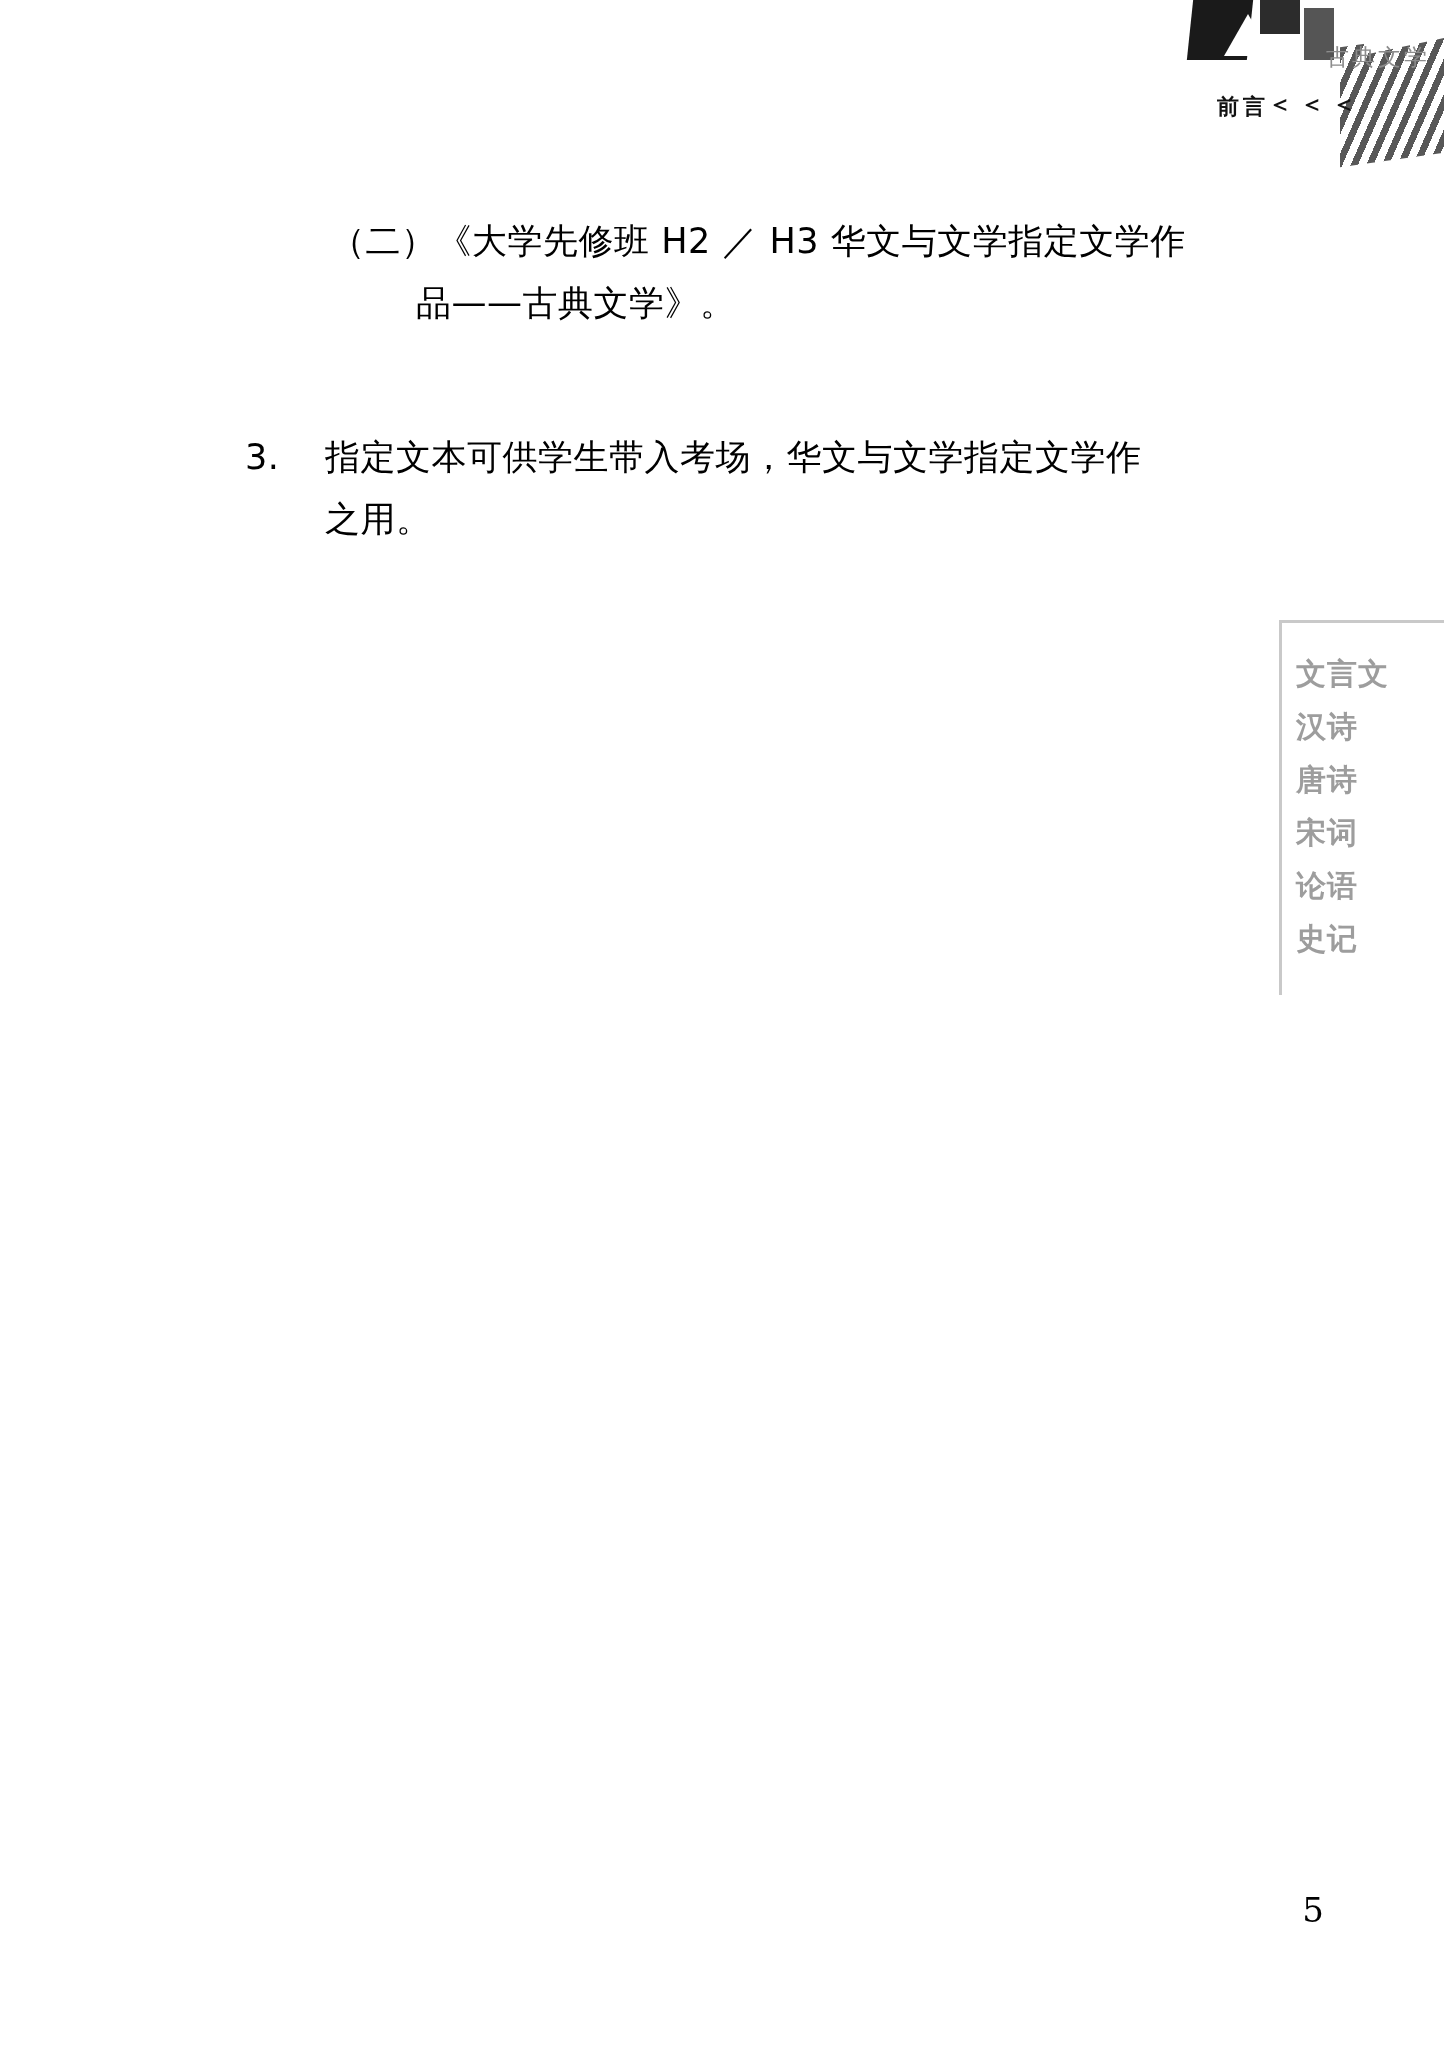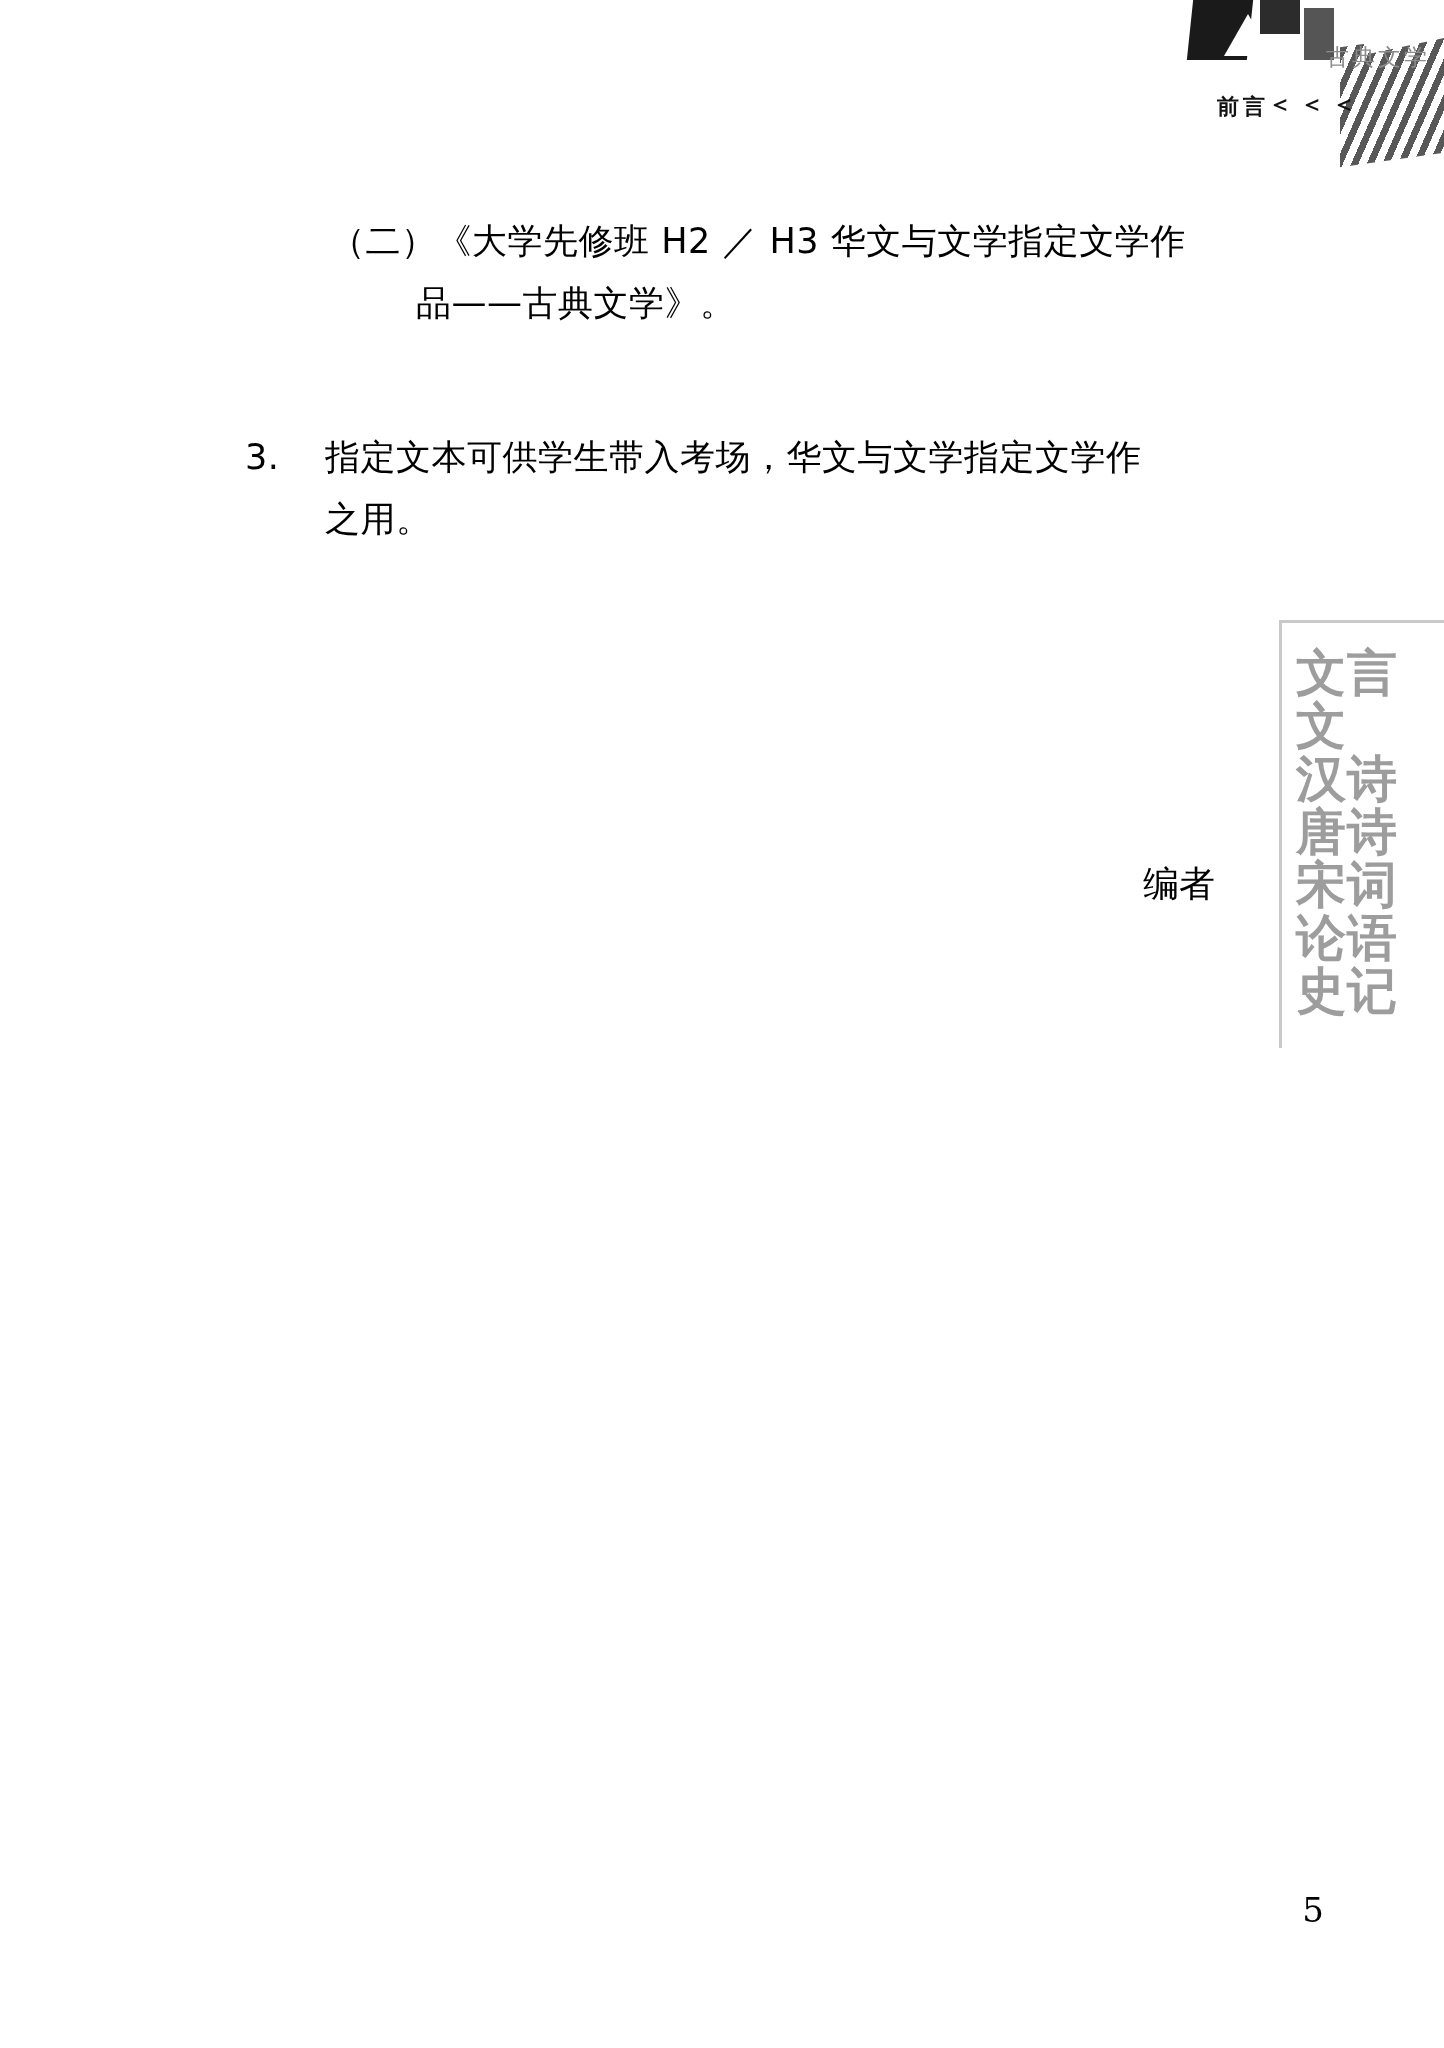--- a/index.html
+++ b/index.html
@@ -166,21 +166,21 @@
     right: 0;
     top: 620px;
     width: 165px;
     padding: 24px 0 30px 0;
     border-left: 3px solid #c9c9c9;
     border-top: 3px solid #c9c9c9;
     box-sizing: border-box;
   }
   .side-tab .tab-row {
     font-family: "DejaVu Sans", "Liberation Sans", sans-serif;
-    font-size: 50px;
+    font-size: 30px;
     font-weight: bold;
     line-height: 53px;
     color: #9d9d9d;
     letter-spacing: 1px;
     text-align: left;
     padding-left: 14px;
   }
 
   
   .page-number {
@@ -216,21 +216,20 @@
       <span>（二）《大学先修班 H2 ／ H3 华文与文学指定文学作</span><br>
       <span>品——古典文学》。</span>
     </div>
 
 
     <div class="para p-num">
       <span class="numtab">3.</span><span>指定文本可供学生带入考场，华文与文学指定文学作</span><br>
       <span>之用。</span>
     </div>
 
-    <div class="signature">编者</div>
   </div>
 
   <div class="side-tab">
     <div class="tab-row">文言文</div>
     <div class="tab-row">汉诗</div>
     <div class="tab-row">唐诗</div>
     <div class="tab-row">宋词</div>
     <div class="tab-row">论语</div>
     <div class="tab-row">史记</div>
   </div>

